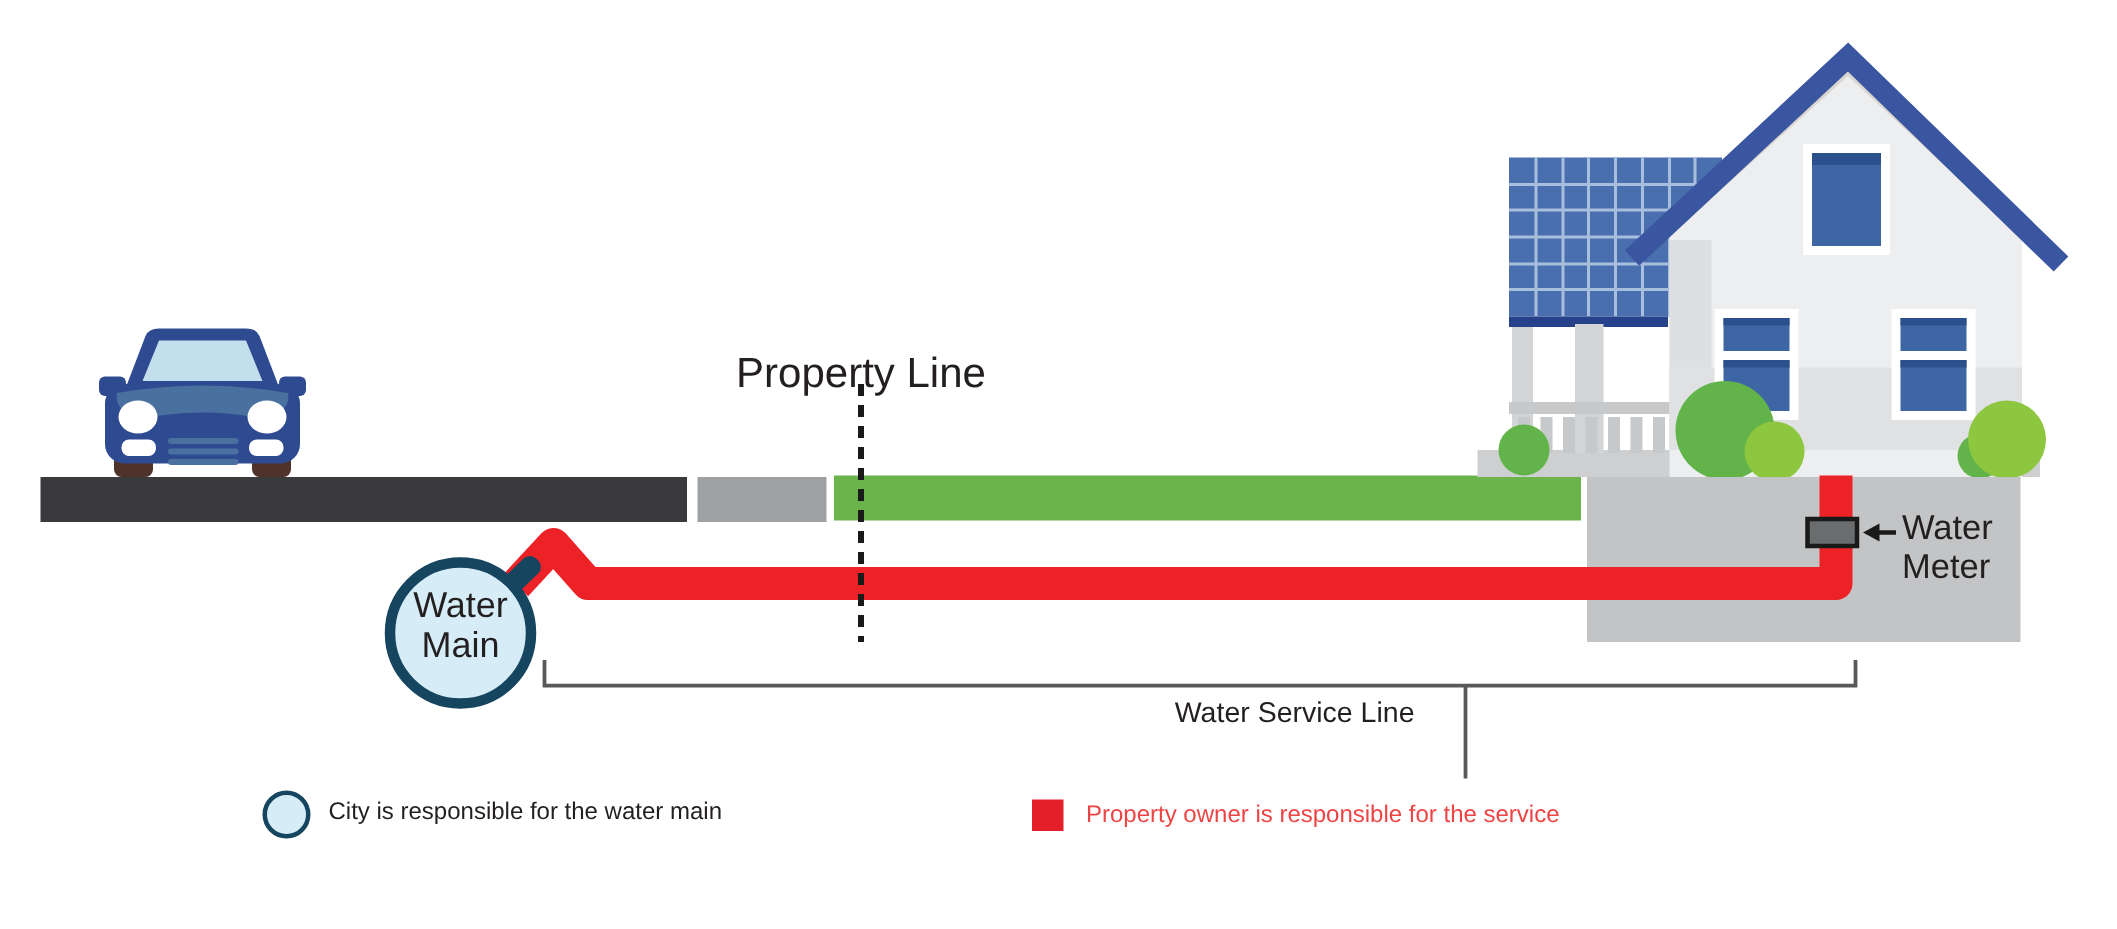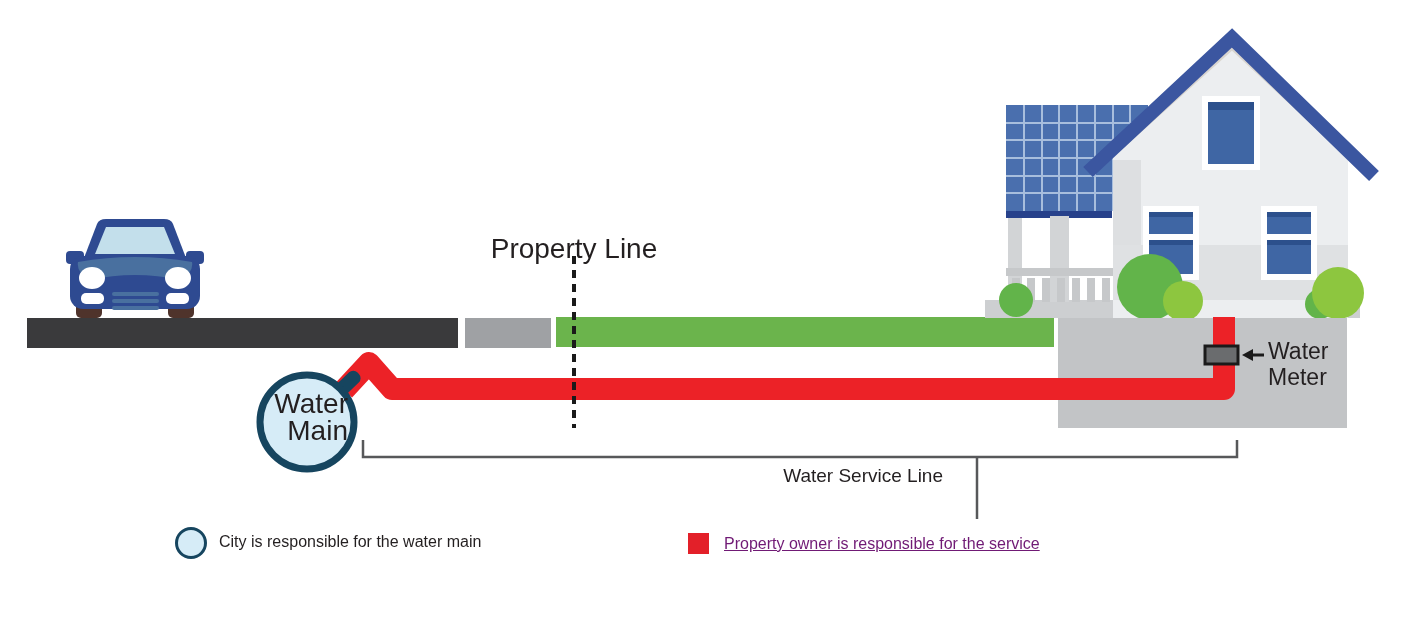--- a/index.html
+++ b/index.html
@@ -3,35 +3,35 @@
 <meta charset="utf-8">
 <style>
   html,body{margin:0;padding:0;background:#ffffff;}
   .stage{
     position:relative;width:1411px;height:619px;background:#ffffff;overflow:hidden;
     font-family:"Liberation Sans","DejaVu Sans",sans-serif;color:#231f20;
   }
   .scene-svg{position:absolute;left:0;top:0;width:1411px;height:619px;}
   .lbl{position:absolute;color:#231f20;}
   .lbl-property-line{left:454px;top:214px;width:240px;text-align:center;font-size:28px;margin-top:19px;}
-  .lbl-water-main{left:266px;top:390px;width:82px;text-align:right;font-size:28px;line-height:27px;}
+  .lbl-water-main{left:266px;top:390px;width:82px;text-align:center;font-size:24px;line-height:27px;}
   .lbl-water-meter{left:1268px;top:338px;width:80px;text-align:left;font-size:23px;line-height:26px;}
   .lbl-service-line{left:643px;top:465px;width:300px;text-align:right;font-size:19px;}
   .legend-item{position:absolute;display:flex;align-items:flex-start;}
   .legend-city{left:175px;top:526px;}
   .legend-owner{left:688px;top:528px;}
   .swatch-circle{
     width:26px;height:26px;border-radius:50%;background:#d6ecf7;
     border:3px solid #16455f;margin-right:12px;margin-top:1px;flex:0 0 auto;
   }
   .swatch-square{
     width:21px;height:21px;background:#e32029;margin-right:15px;margin-top:5px;flex:0 0 auto;
   }
   .legend-text{font-size:16px;line-height:31px;}
-  .legend-text.red{color:#701a75;text-decoration:underline;}
+  .legend-text.red{color:#ef4444;}
 </style>
 </head>
 <body>
 
 <div class="stage">
 
   <svg class="scene-svg" viewBox="0 0 1411 619">
 
     <rect x="27" y="318" width="431" height="30" fill="#3a3a3c"></rect>
     <rect x="465" y="318" width="86" height="30" fill="#9fa1a4"></rect>

